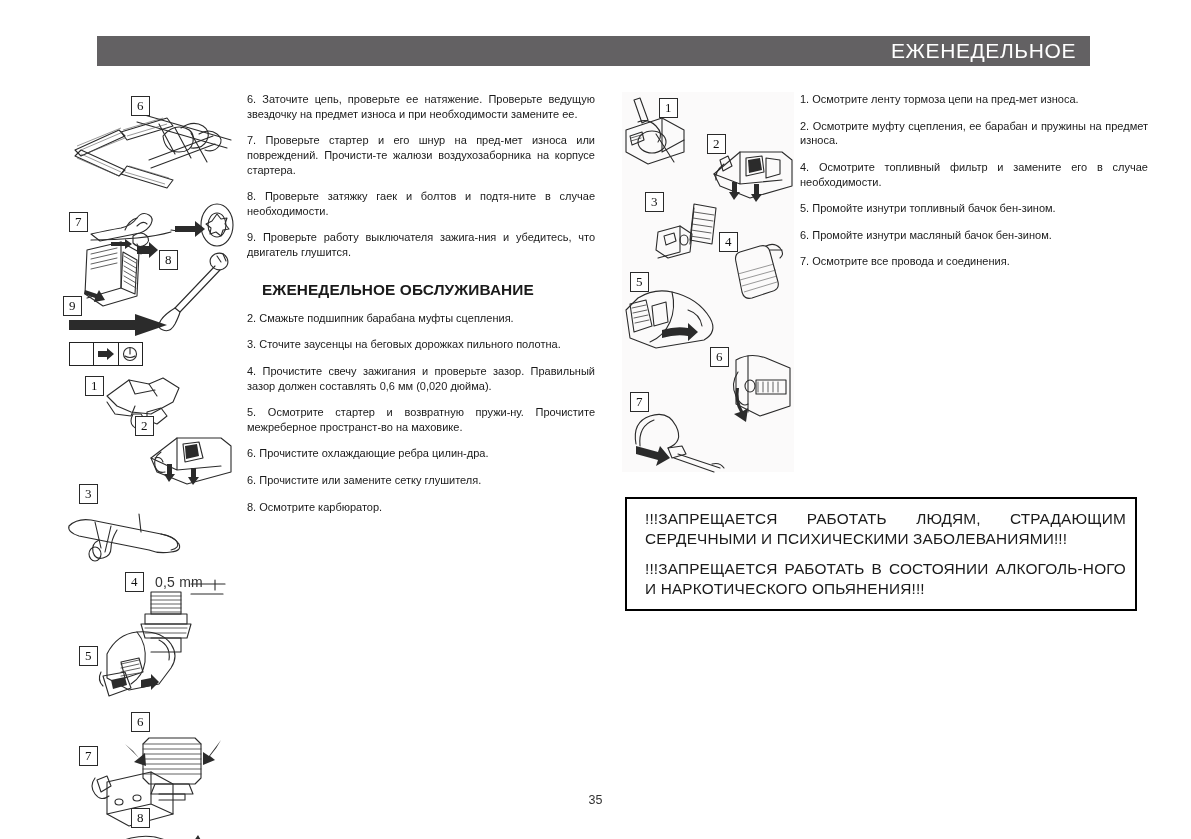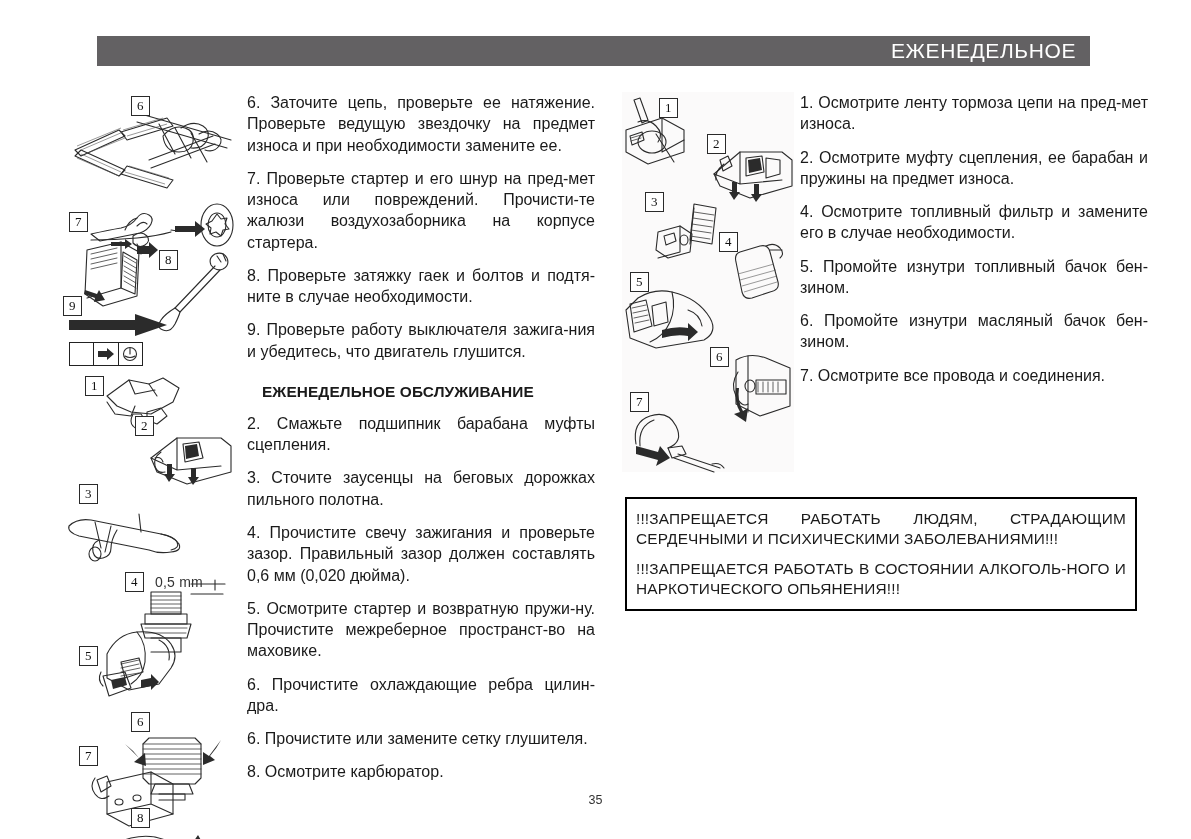--- a/index.html
+++ b/index.html
@@ -61,21 +61,21 @@
   .col-text-right {
     position: absolute;
     left: 800px;
     top: 92px;
     width: 348px;
   }
 
   
   p.para {
     margin: 0 0 12px 0;
-    font-size: 16px;
+    font-size: 11px;
     line-height: 1.33;
     text-align: justify;
     text-justify: inter-word;
   }
   p.para:last-child { margin-bottom: 0; }
   p.para.nojust { text-align: left; }
 
   h2.section-head {
     margin: 20px 0 11px 15px;
     font-size: 15.4px;
@@ -85,21 +85,21 @@
   }
 
   
   .warning-box {
     position: absolute;
     left: 625px;
     top: 497px;
     width: 512px;
     box-sizing: border-box;
     border: 2px solid #000000;
-    padding: 10px 9px 11px 9px;
+    padding: 10px 9px 11px 18px;
     background: #ffffff;
   }
   .warning-line {
     margin: 0 0 10px 0;
     font-size: 15.4px;
     line-height: 1.29;
     text-align: justify;
     text-justify: inter-word;
     letter-spacing: 0.15px;
   }

